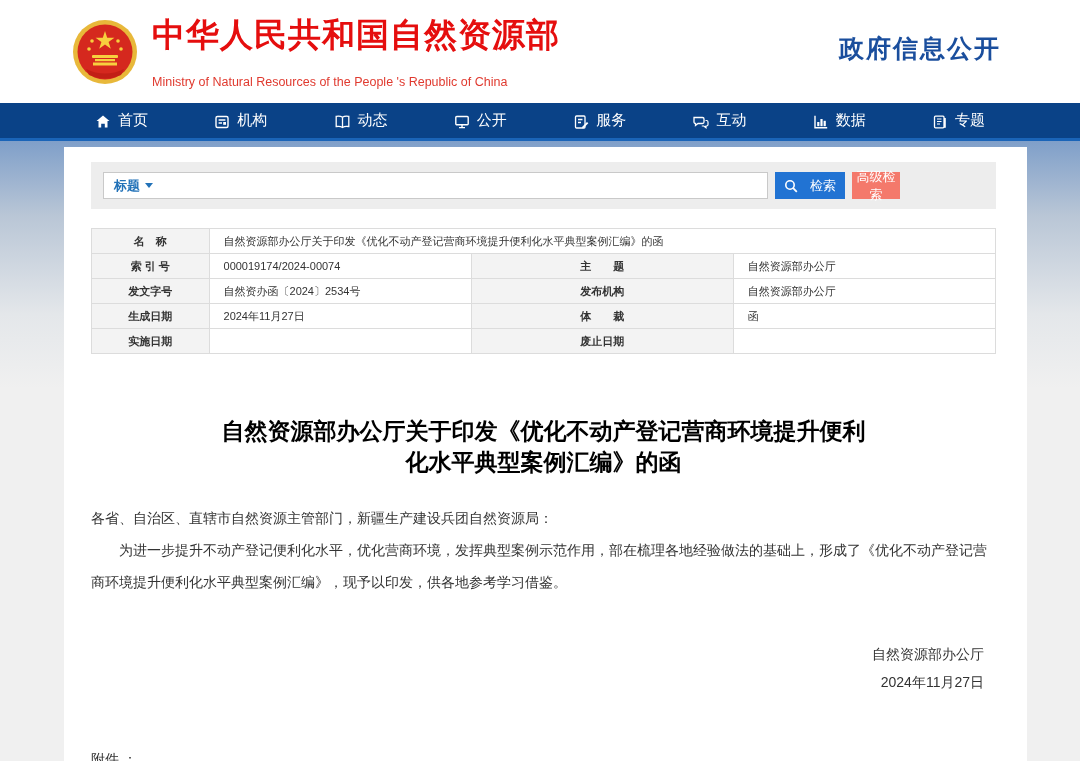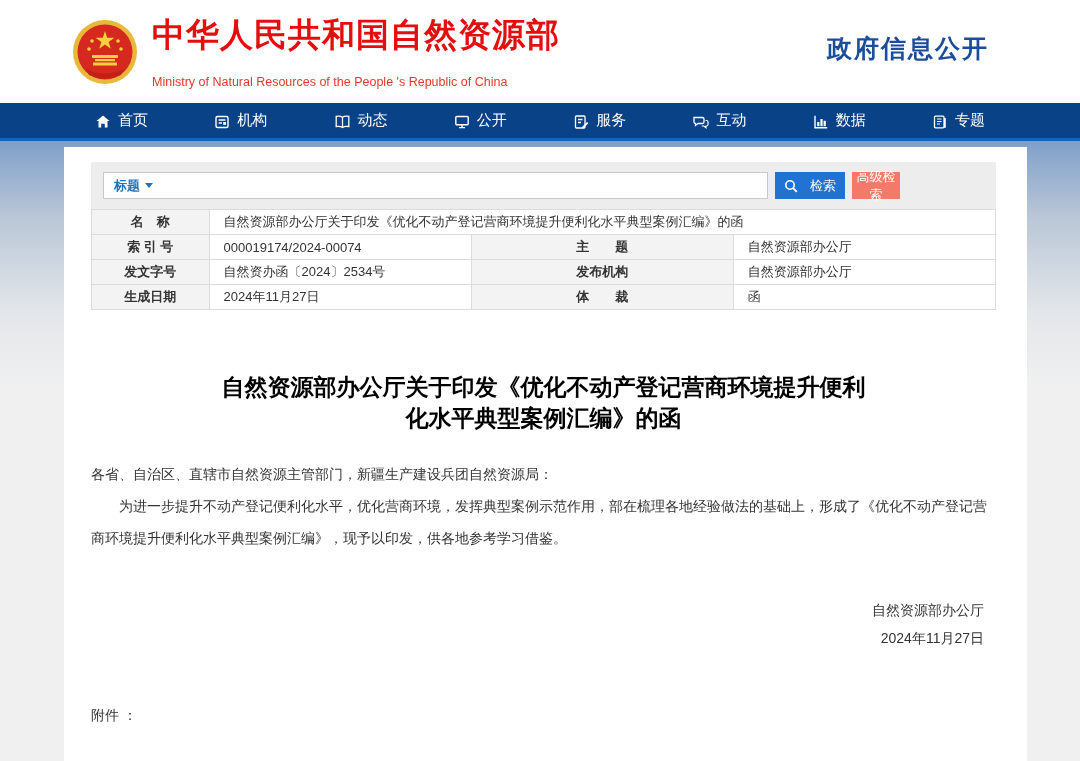--- a/index.html
+++ b/index.html
@@ -5,21 +5,21 @@
   * { margin:0; padding:0; box-sizing:border-box; }
   html,body { width:1080px; height:761px; overflow:hidden;
     font-family:"Liberation Sans","DejaVu Sans",sans-serif; background:#f0f0f0; }
 
   
   .site-header { height:103px; background:#ffffff; display:flex; align-items:center; padding:0 12px 0 72px; position:relative; }
   .emblem { width:66px; height:66px; flex:0 0 66px; }
   .brand { margin-left:14px; }
   .brand-title { font-size:33px; font-weight:bold; color:#e50e0e; letter-spacing:1px; line-height:40px; }
   .brand-sub { font-size:12.5px; color:#e03a2f; margin-top:20px; }
-  .section-title { position:absolute; right:91px; top:32px; font-size:25px; font-weight:bold; color:#1a4e9d; letter-spacing:2px; }
+  .section-title { position:absolute; right:79px; top:32px; font-size:25px; font-weight:bold; color:#1a4e9d; letter-spacing:2px; }
 
   
   .main-nav { height:38px; background:#0a4287; border-bottom:3px solid #1a64b8; display:flex; align-items:center; justify-content:space-between; padding:0 95px; }
   .nav-item { display:flex; align-items:flex-end; gap:7px; color:#ffffff; font-size:15px; cursor:pointer; white-space:nowrap; }
   .nav-item svg { display:block; }
 
   
   .page-bg { height:620px; background:linear-gradient(to bottom,#7f9fc9 0%,#b9c6d6 12%,#e4e7ea 28%,#f0f0f0 40%,#f0f0f0 100%); padding-top:6px; }
   .card { background:#ffffff; margin-left:64px; width:963px; height:100%; padding:15px 31px 0 27px; }
 
@@ -27,21 +27,21 @@
   .search-band { background:#ededed; height:47px; display:flex; align-items:center; padding:6px 12px; }
   .search-box { flex:0 0 665px; height:27px; background:#ffffff; border:1px solid #c9c9c9; display:flex; align-items:center; padding-left:10px; }
   .field-selector { display:flex; align-items:center; gap:5px; font-size:13px; font-weight:bold; color:#2272b8; cursor:pointer; }
   .caret { width:0; height:0; border-left:4px solid transparent; border-right:4px solid transparent; border-top:5px solid #2272b8; }
   .search-input { border:none; outline:none; flex:1; height:100%; font-size:13px; background:transparent; }
   .btn { height:27px; margin-left:7px; border:none; color:#ffffff; font-size:13px; display:flex; align-items:center; justify-content:center; gap:12px; cursor:pointer; }
   .btn-search { width:70px; background:#2173d3; }
   .btn-adv { width:48px; background:#f4796b; }
 
   
-  .meta-table { width:100%; border-collapse:collapse; font-size:13px; color:#333; table-layout:fixed; }
+  .meta-table { width:100%; border-collapse:collapse; margin-top:19px; font-size:11px; color:#333; table-layout:fixed; }
   .meta-table td { border:1px solid #dcdcdc; height:25px; padding:0 8px; }
   .meta-table td.lbl { background:#f3f3f3; font-weight:bold; text-align:center; width:13%; }
   .meta-table td.lbl2 { width:10%; }
   .meta-table td.val { background:#ffffff; padding-left:14px; }
   .meta-table td.val1 { width:46%; }
   .meta-table td.val2 { width:31%; }
 
   
   .doc-title { margin:62px auto 0; max-width:660px; text-align:center; font-size:23px; line-height:31px; font-weight:bold; color:#000; }
   .doc-body { margin-top:24px; font-size:14px; color:#333; line-height:32px; }
@@ -176,20 +176,26 @@
         <td class="val val1">自然资办函〔2024〕2534号</td>
         <td class="lbl lbl2">发布机构</td>
         <td class="val val2">自然资源部办公厅</td>
       </tr>
       <tr>
         <td class="lbl">生成日期</td>
         <td class="val val1">2024年11月27日</td>
         <td class="lbl lbl2">体　　裁</td>
         <td class="val val2">函</td>
       </tr>
+      <tr>
+        <td class="lbl">实施日期</td>
+        <td class="val val1"></td>
+        <td class="lbl lbl2">废止日期</td>
+        <td class="val val2"></td>
+      </tr>
     </tbody>
       </table>
 
     <h1 class="doc-title">自然资源部办公厅关于印发《优化不动产登记营商环境提升便利化水平典型案例汇编》的函</h1>
 
     <div class="doc-body">
       <div>各省、自治区、直辖市自然资源主管部门，新疆生产建设兵团自然资源局：</div>
       <div class="para">为进一步提升不动产登记便利化水平，优化营商环境，发挥典型案例示范作用，部在梳理各地经验做法的基础上，形成了《优化不动产登记营商环境提升便利化水平典型案例汇编》，现予以印发，供各地参考学习借鉴。</div>
     </div>
 

